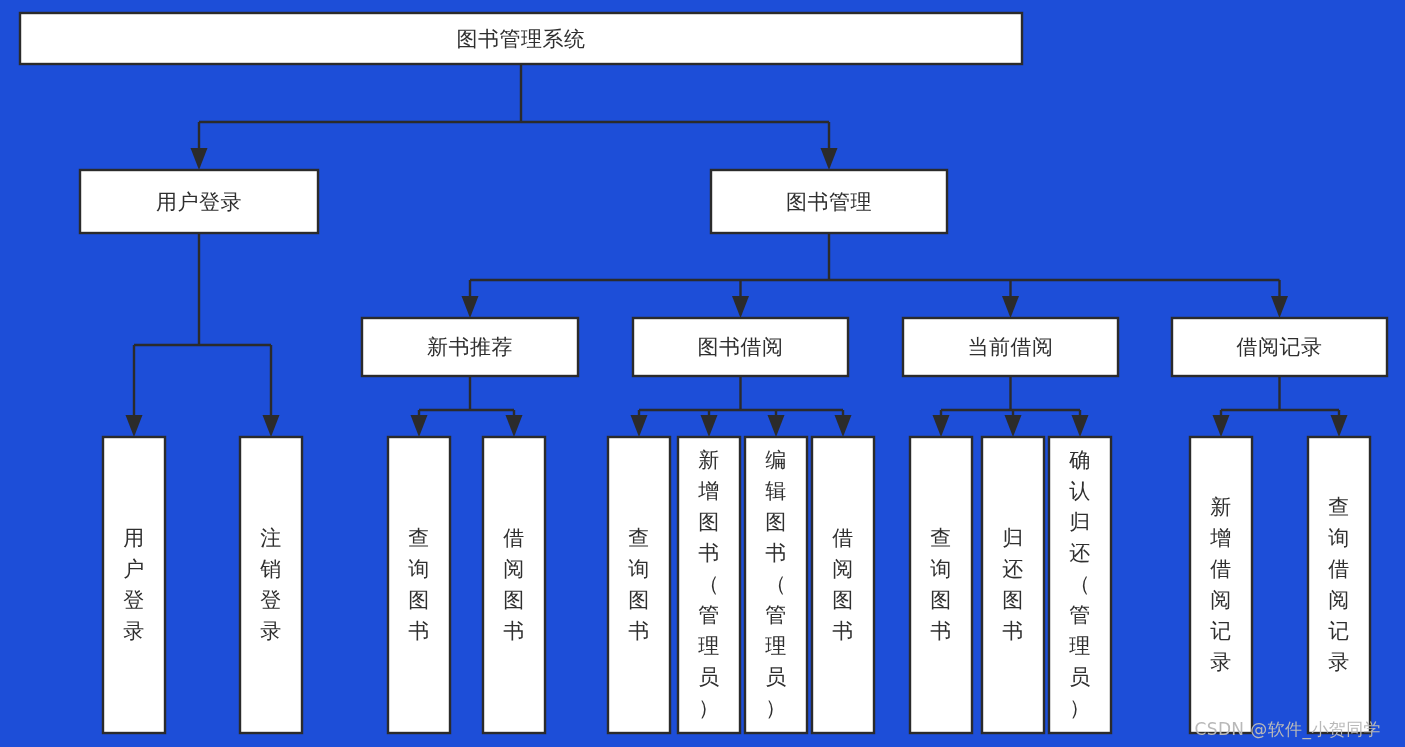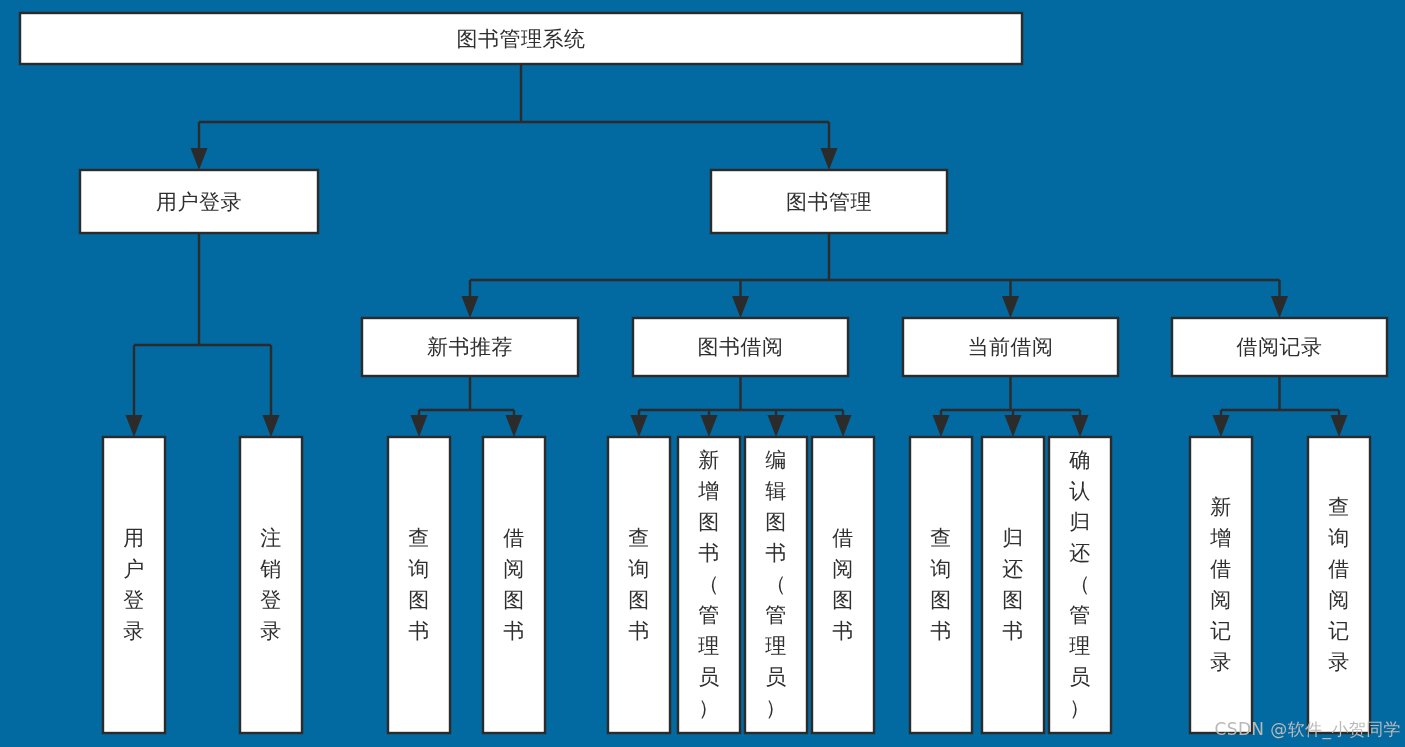--- a/index.html
+++ b/index.html
@@ -10,21 +10,21 @@
   body {
     width: 1405px;
     height: 747px;
     font-family: "DejaVu Sans", "Liberation Sans", sans-serif;
     overflow: hidden;
   }
   #diagram-root {
     position: relative;
     width: 1405px;
     height: 747px;
-    background: #0369a1;
+    background: #1d4ed8;
   }
   svg#flow {
     position: absolute;
     left: 0;
     top: 0;
     width: 1405px;
     height: 747px;
     display: block;
   }
   .node-rect {
@@ -51,21 +51,21 @@
     stroke: #2b2b2b;
     stroke-width: 2.4;
     fill: none;
   }
   .arrow-head {
     fill: #2b2b2b;
     stroke: none;
   }
   .watermark {
     position: absolute;
-    right: 4px;
+    right: 24px;
     bottom: 6px;
     font-family: "DejaVu Sans", "Liberation Sans", sans-serif;
     font-size: 17px;
     color: #b9b9b9;
     white-space: nowrap;
     letter-spacing: 0.4px;
   }
 </style>
 </head>
 <body>

